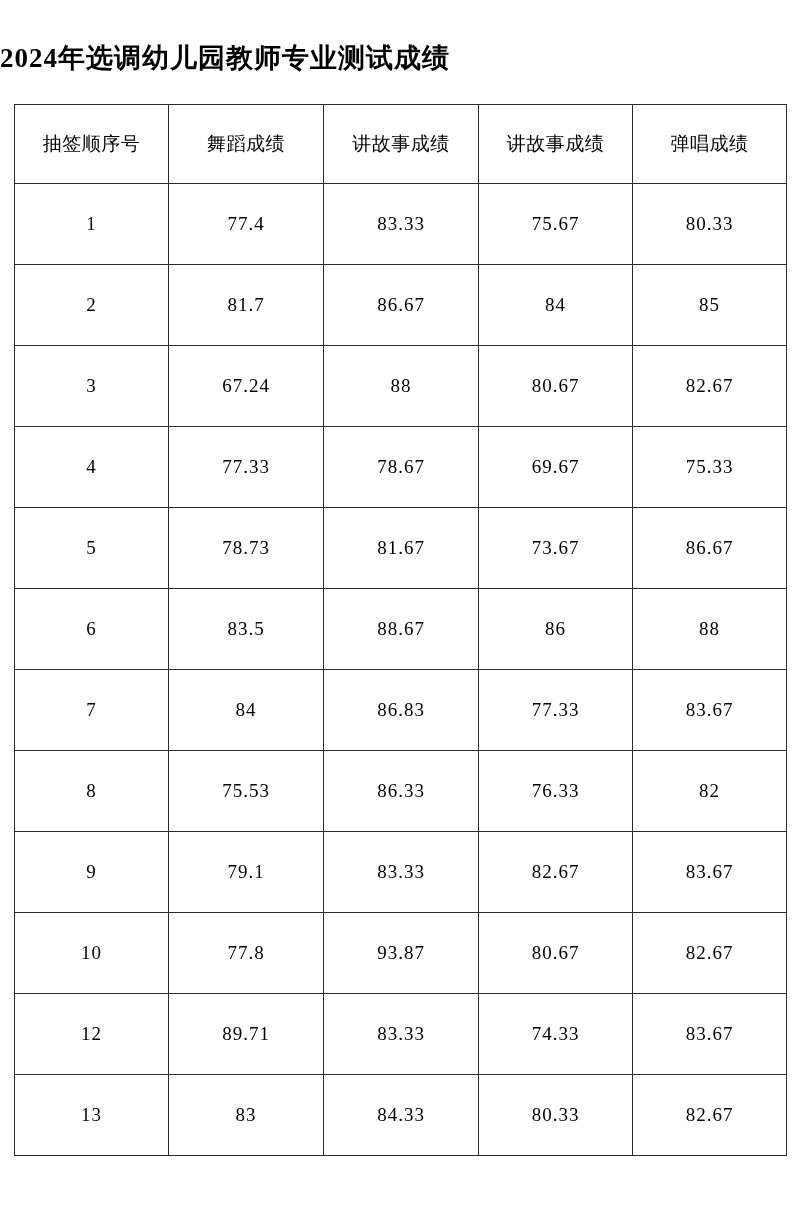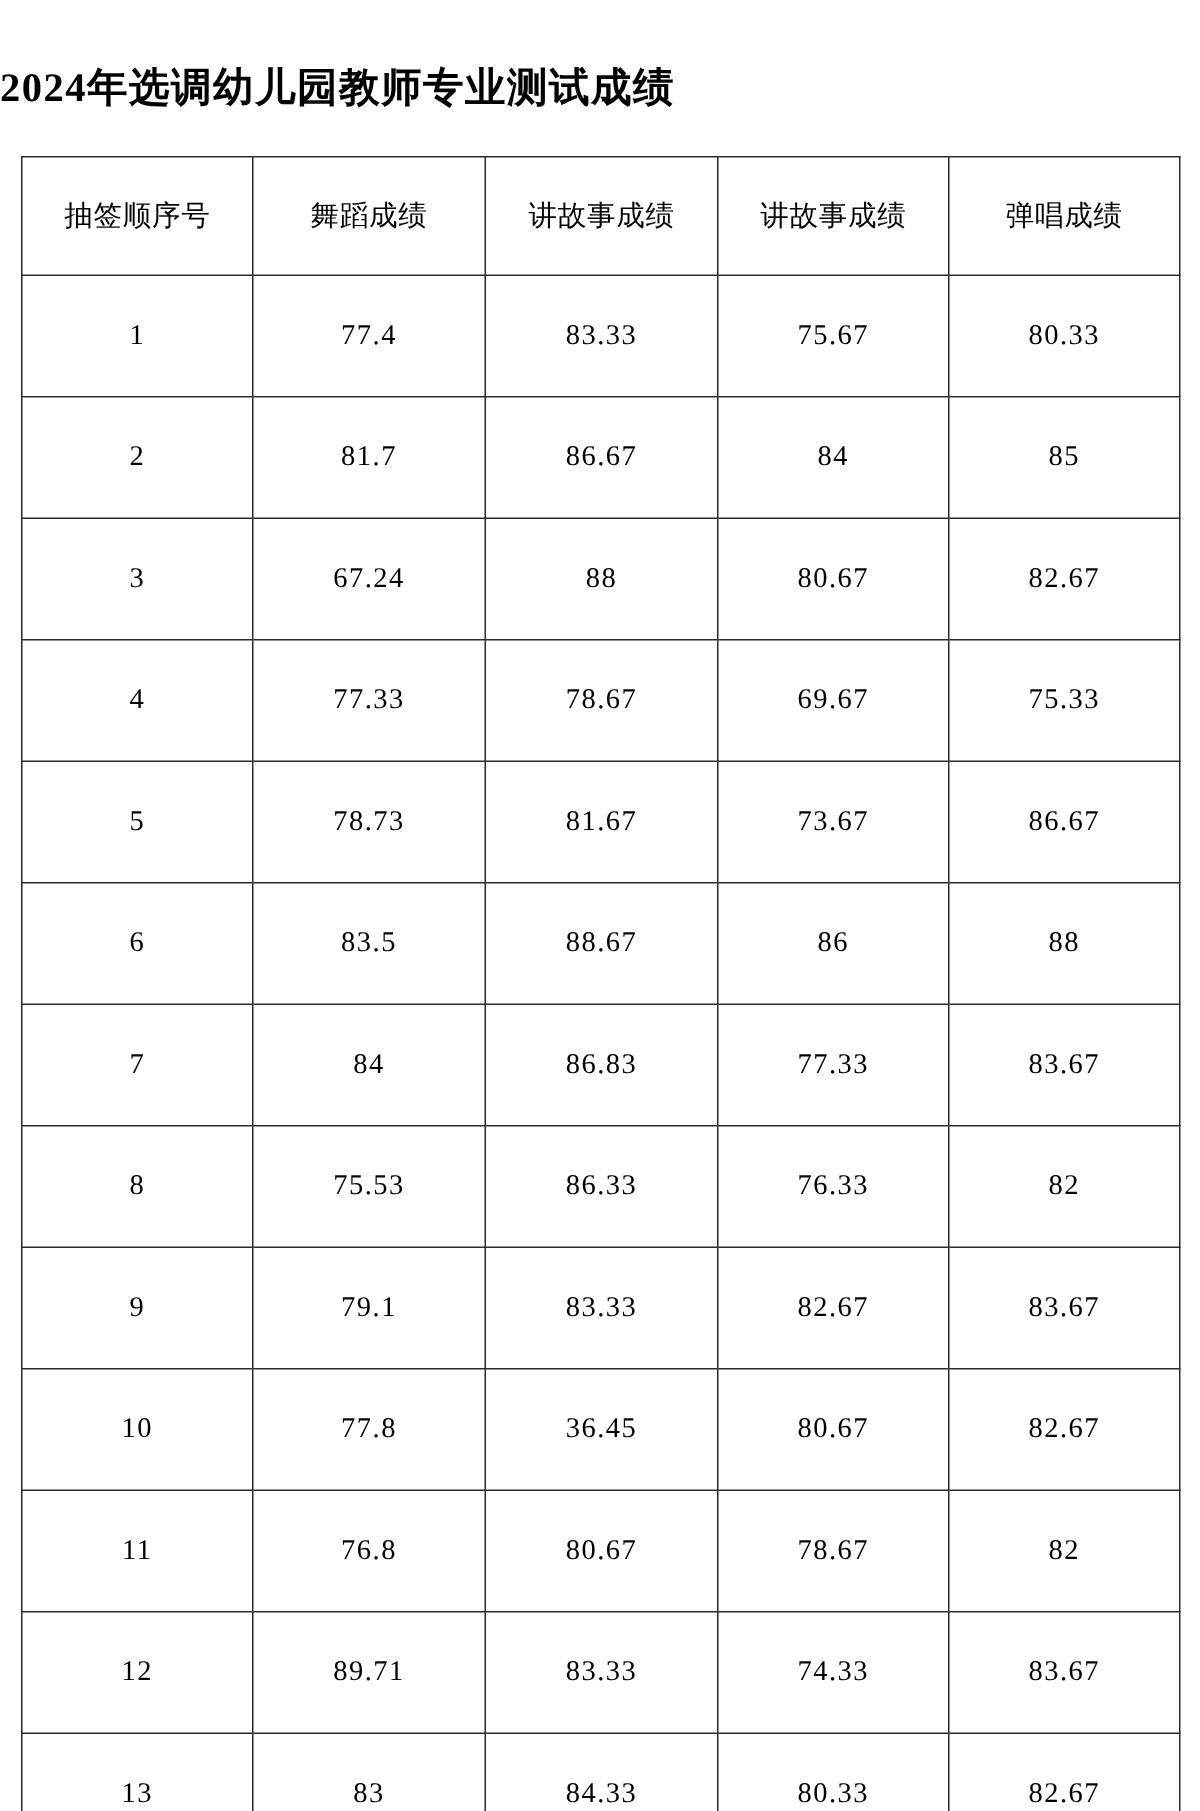--- a/index.html
+++ b/index.html
@@ -150,30 +150,23 @@
         <tr>
           <td>9</td>
           <td>79.1</td>
           <td>83.33</td>
           <td>82.67</td>
           <td>83.67</td>
         </tr>
         <tr>
           <td>10</td>
           <td>77.8</td>
-          <td>36.45</td>
+          <td>93.87</td>
           <td>80.67</td>
           <td>82.67</td>
-        </tr>
-        <tr>
-          <td>11</td>
-          <td>76.8</td>
-          <td>80.67</td>
-          <td>78.67</td>
-          <td>82</td>
         </tr>
         <tr>
           <td>12</td>
           <td>89.71</td>
           <td>83.33</td>
           <td>74.33</td>
           <td>83.67</td>
         </tr>
         <tr>
           <td>13</td>

